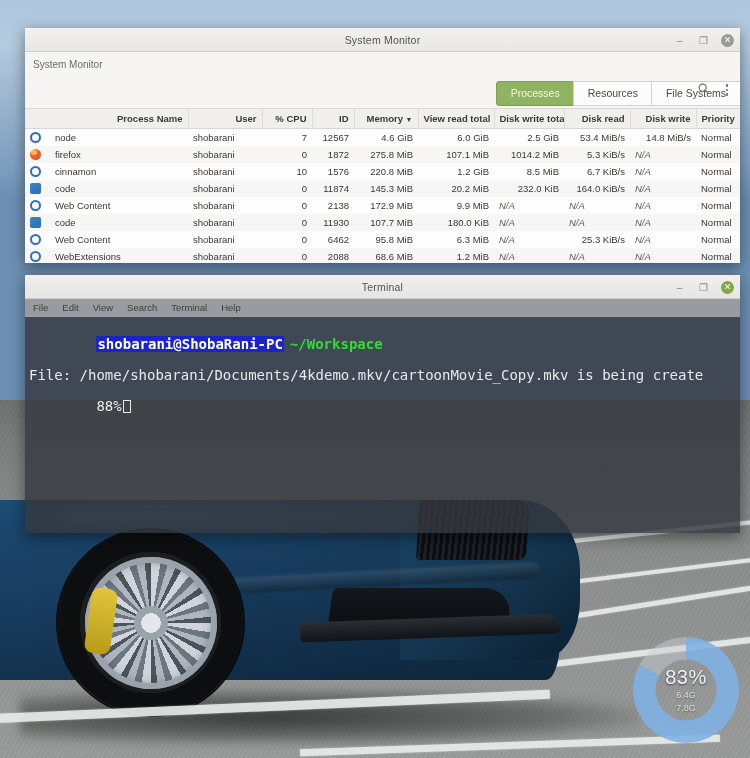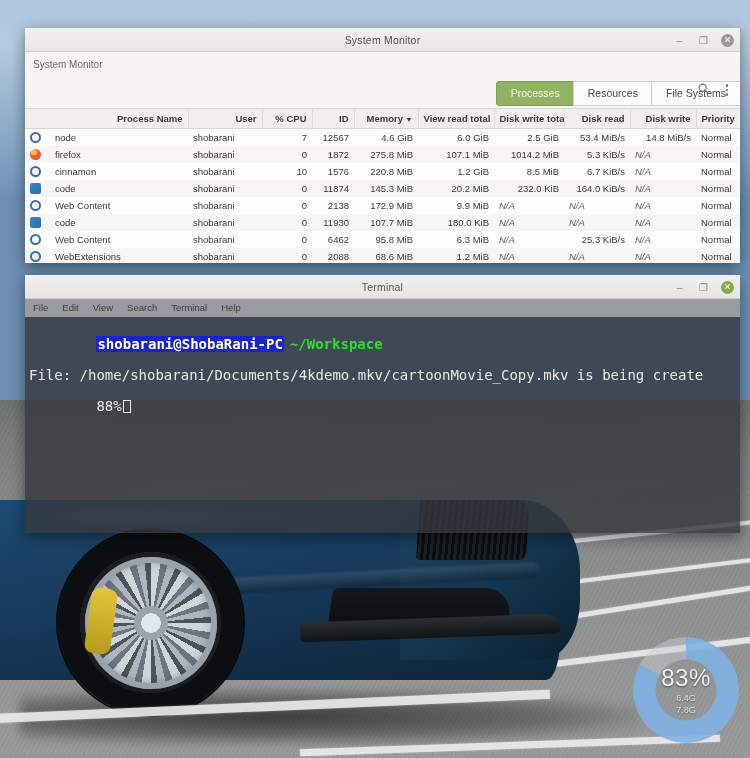--- a/index.html
+++ b/index.html
@@ -121,21 +121,21 @@
         #7fb2e5 0turn 0.83turn, rgba(200,205,208,.55) 0.83turn 1turn);
     -webkit-mask: radial-gradient(circle, transparent 0 30px, #000 31px 100%);
             mask: radial-gradient(circle, transparent 0 30px, #000 31px 100%);
     opacity: .88;
   }
   #donut .dlabel {
     position: absolute; inset: 0;
     display: flex; flex-direction: column; align-items: center; justify-content: center;
     color: #eef2f5; text-shadow: 0 1px 2px rgba(0,0,0,.55);
   }
-  #donut .dpct { font-size: 24px; letter-spacing: .5px; }
+  #donut .dpct { font-size: 20px; letter-spacing: .5px; }
   #donut .dsub { font-size: 9px; opacity: .82; line-height: 1.35; }
 
   
   .window {
     position: absolute;
     box-shadow: 0 4px 14px rgba(0,0,0,.45);
   }
   .titlebar {
     height: 24px;
     display: flex; align-items: center;

